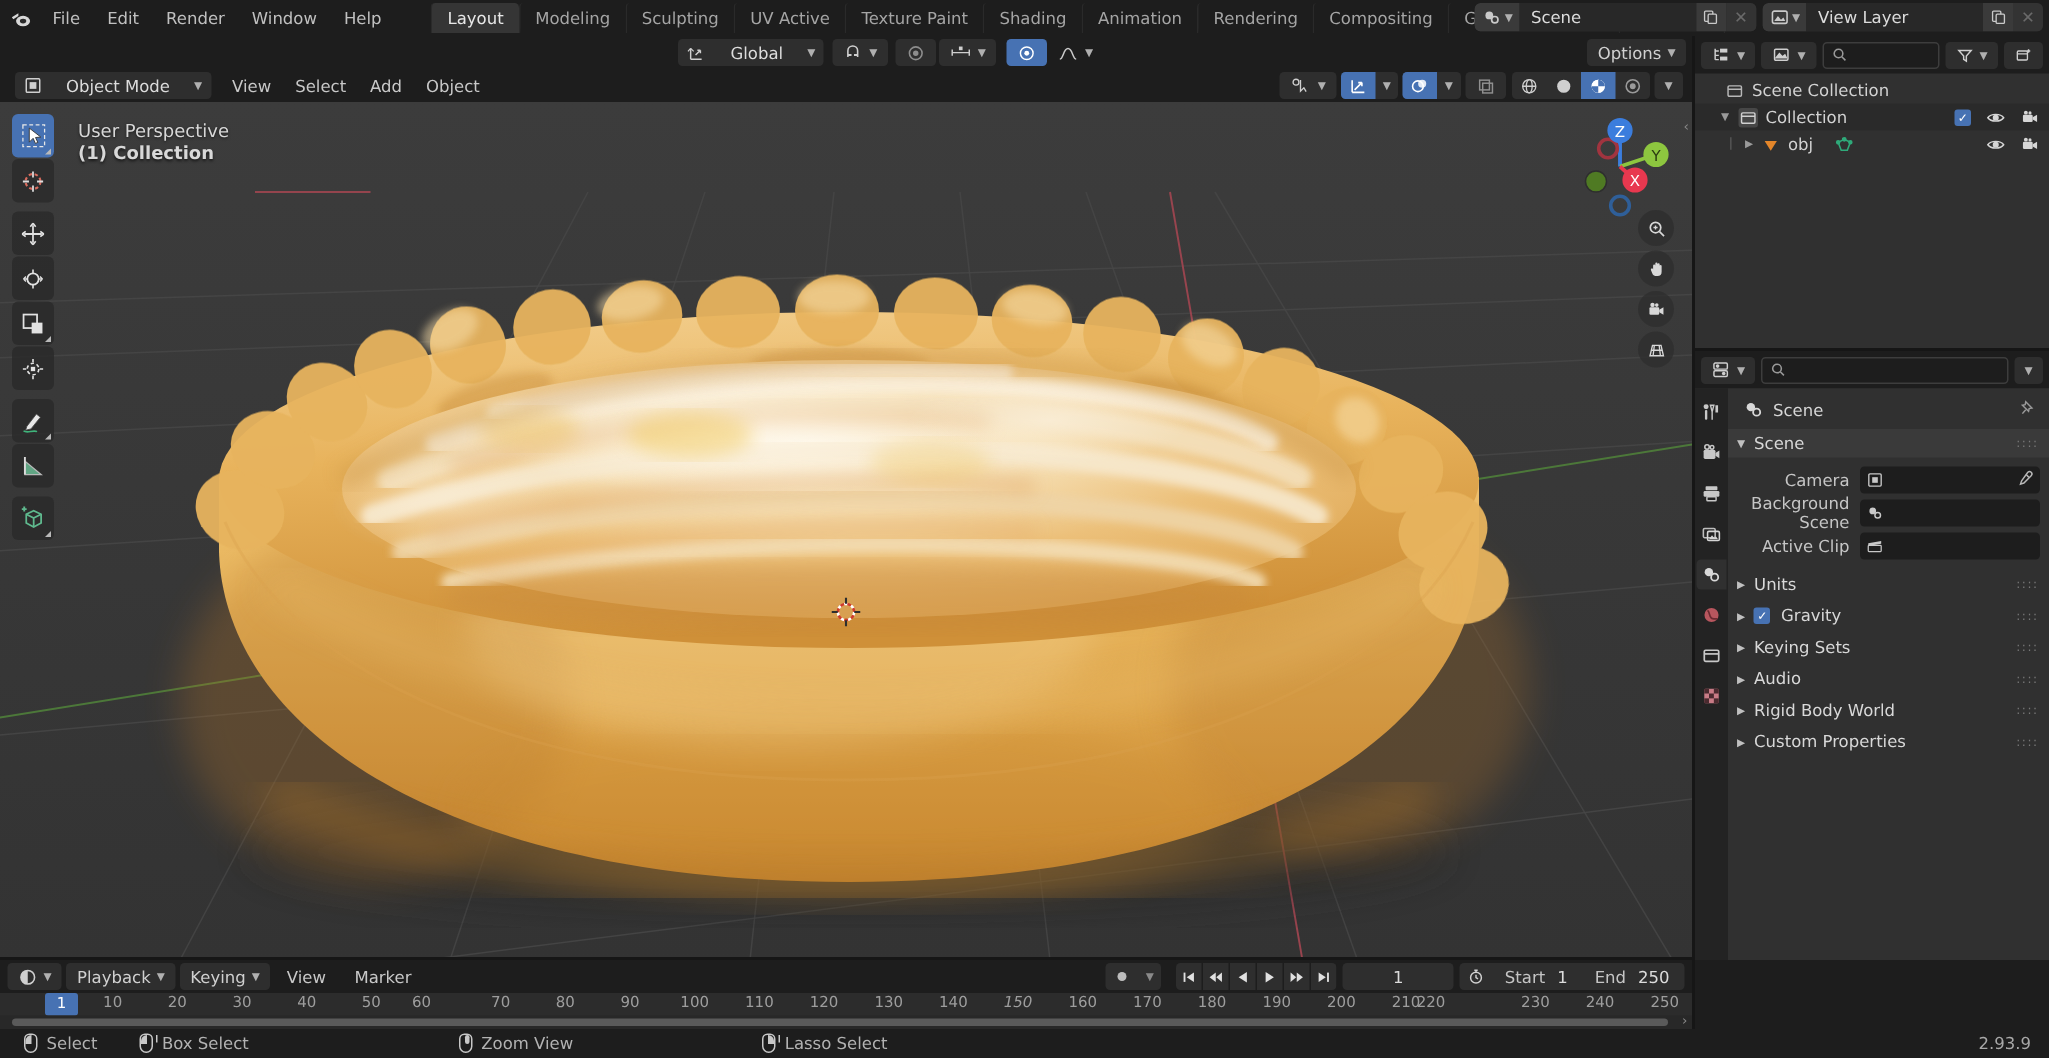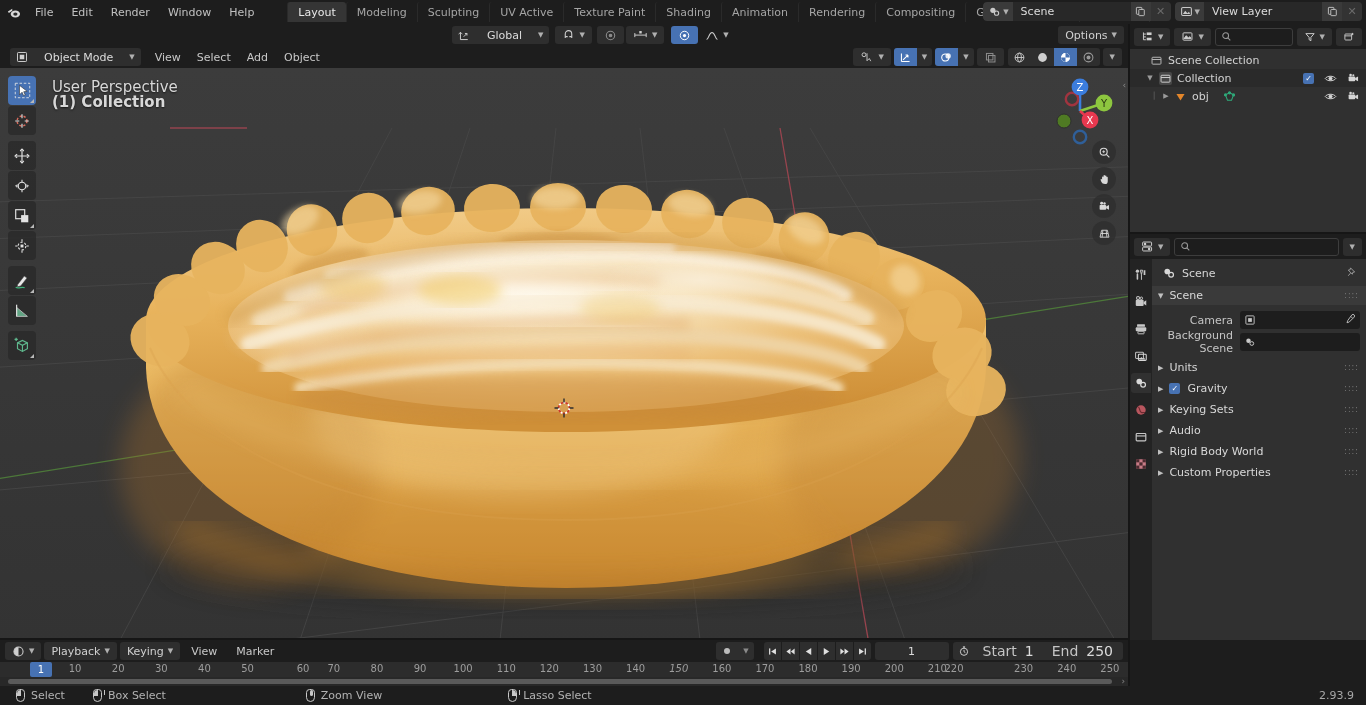--- a/index.html
+++ b/index.html
@@ -81,21 +81,21 @@
   .mode-select .label { flex: 1; font-size: 11px; color: #dcdcdc; }
   .menu-flat { padding: 2px 8px; color: #c8c8c8; font-size: 11px; border-radius: 3px; }
 
   
   .viewport {
     position: absolute; left: 0; top: 68px; width: 1128px; height: 572px;
     background: linear-gradient(180deg, #393939 0%, #3b3b3b 55%, #343434 100%);
     overflow: hidden;
   }
   .grid-lines { position: absolute; inset: 0; }
-  .vp-text { position: absolute; left: 52px; top: 12px; font-size: 15px; color: #d8d8d8; line-height: 15px; text-shadow: 0 1px 2px rgba(0,0,0,.6); }
+  .vp-text { position: absolute; left: 52px; top: 12px; font-size: 12px; color: #d8d8d8; line-height: 15px; text-shadow: 0 1px 2px rgba(0,0,0,.6); }
   .vp-text .l2 { font-weight: bold; }
 
   
   .toolbar {
     position: absolute; left: 8px; top: 8px; width: 28px;
     display: flex; flex-direction: column; gap: 1px; z-index: 6;
   }
   .tool {
     width: 28px; height: 29px; background: #2b2b2bdd; border-radius: 4px;
     display: flex; align-items: center; justify-content: center; position: relative;
@@ -180,21 +180,21 @@
   
   .timeline { position: absolute; left: 0; top: 640px; width: 1128px; height: 46px; background: #282828; }
   .tl-header { height: 22px; display: flex; align-items: center; gap: 3px; padding: 0 5px; background: #1d1d1d; position: relative; }
   .tl-right { position: absolute; right: 5px; display: flex; align-items: center; gap: 4px; }
   .num-field {
     height: 18px; background: #2e2e2e; border-radius: 3px; display: flex; align-items: center;
     justify-content: center; font-size: 11px; color: #dcdcdc; padding: 0 8px;
   }
   .range-field {
     height: 18px; background: #2e2e2e; border-radius: 3px; display: flex; align-items: center;
-    font-size: 14px; color: #dcdcdc;
+    font-size: 11px; color: #dcdcdc;
   }
   .range-field .rl { padding: 0 6px 0 8px; color: #c5c5c5; }
   .range-field .rv { padding: 0 10px 0 2px; }
   .playbtn { width: 17px; height: 18px; background: #2e2e2e; display: flex; align-items: center; justify-content: center; }
   .playgrp { display: flex; border-radius: 3px; overflow: hidden; gap: 1px; }
   .tl-ruler { position: relative; height: 15px; background: #2c2c2c; }
   .tick { position: absolute; top: 1px; font-size: 10px; color: #9d9d9d; transform: translateX(-50%); }
   .playhead {
     position: absolute; top: 0; height: 15px; background: #4772b3; border-radius: 2px;
     color: #fff; font-size: 10px; display: flex; align-items: center; justify-content: center;
@@ -942,20 +942,30 @@
           <div class="prop-row">
             <span class="prop-label">Background Scene</span>
             <div class="prop-field">
               <svg width="12" height="12" viewBox="0 0 16 16">
                   <circle cx="6" cy="6.2" r="3" fill="#c8c8c8"></circle>
                   <circle cx="10.4" cy="10" r="2.5" fill="none" stroke="#c8c8c8" stroke-width="1.3"></circle>
                 </svg>
               <span></span>
             </div>
           </div>
+          <div class="prop-row">
+            <span class="prop-label">Active Clip</span>
+            <div class="prop-field">
+              <svg width="12" height="12" viewBox="0 0 16 16" fill="#c8c8c8">
+                  <path d="M2 5.5 L13.5 3.5 L13.5 6 L2 8 Z"></path>
+                  <rect x="2" y="7.5" width="11.5" height="5.5" rx=".7" fill="none" stroke="#c8c8c8" stroke-width="1.1"></rect>
+                </svg>
+              <span></span>
+            </div>
+          </div>
         </div>
 
         <div style="margin-top:6px">
           <div class="panel-head" style="margin-bottom:2px">
             <span class="tri">▶</span>
             <span>Units</span>
             <span class="grip">::::</span>
           </div>
           <div class="panel-head" style="margin-bottom:2px">
             <span class="tri">▶</span>
@@ -1070,21 +1080,21 @@
           <span class="rv">250</span>
         </div>
       </div>
     </div>
     <div class="tl-ruler" id="tl-ruler">
         <span class="tick" style="left: 75.1138px;">10</span>
         <span class="tick" style="left: 118.228px;">20</span>
         <span class="tick" style="left: 161.341px;">30</span>
         <span class="tick" style="left: 204.455px;">40</span>
         <span class="tick" style="left: 247.569px;">50</span>
-        <span class="tick" style="left: 303px; text-align: center;">60</span>
+        <span class="tick" style="left: 281px; text-align: center;">60</span>
         <span class="tick" style="left: 333.796px;">70</span>
         <span class="tick" style="left: 376.91px;">80</span>
         <span class="tick" style="left: 420.024px;">90</span>
         <span class="tick" style="left: 463.138px;">100</span>
         <span class="tick" style="left: 506.251px;">110</span>
         <span class="tick" style="left: 549.365px;">120</span>
         <span class="tick" style="left: 592.479px;">130</span>
         <span class="tick" style="left: 635.593px;">140</span>
         <span class="tick" style="left: 678.707px; font-style: italic;">150</span>
         <span class="tick" style="left: 721.82px;">160</span>

